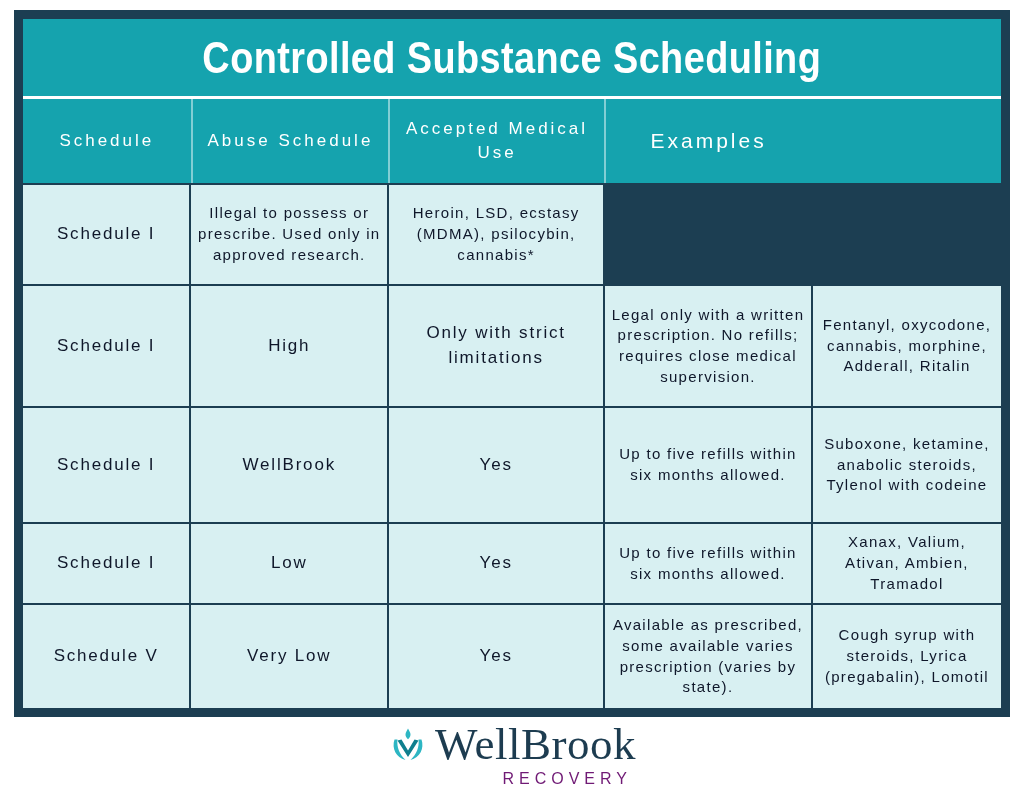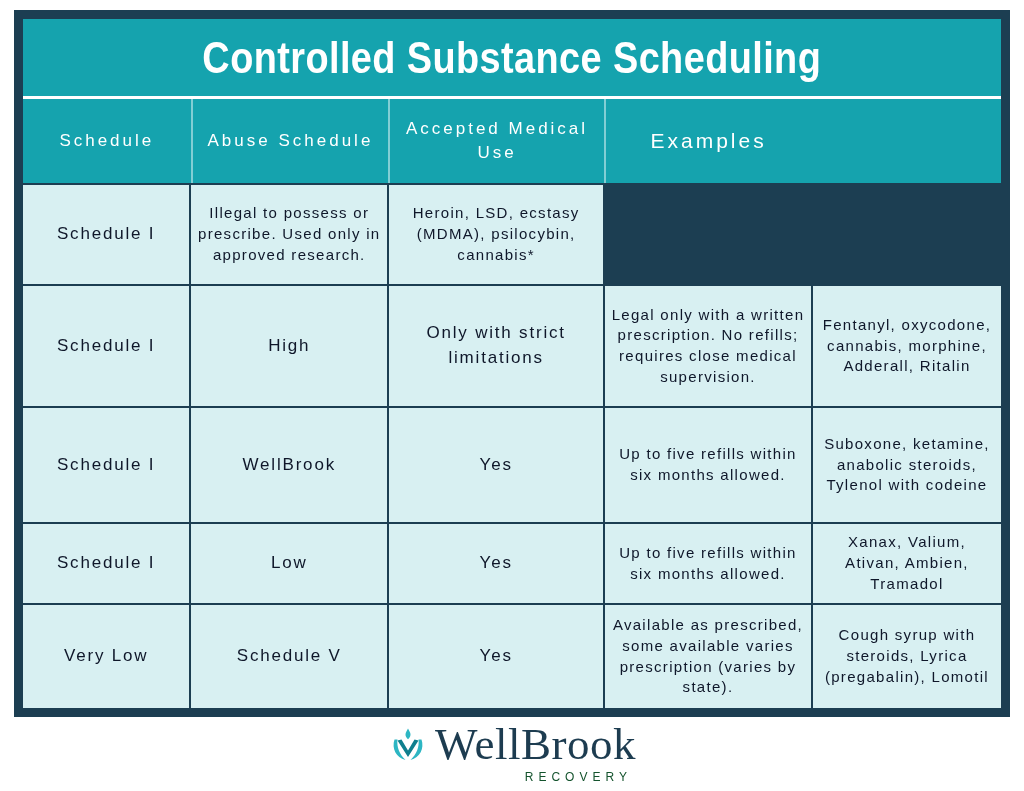--- a/index.html
+++ b/index.html
@@ -85,23 +85,23 @@
   .brand {
     font-family: "Liberation Serif", serif;
     font-size: 45px;
     line-height: 1.0;
     color: #1d3c50;
     font-weight: 500;
     letter-spacing: 0.5px;
   }
   .tagline {
     align-self: flex-end;
-    font-size: 12px;
+    font-size: 16px;
     letter-spacing: 5px;
-    color: #14532d;
+    color: #701a75;
     margin-top: 3px;
     padding-right: 4px;
   }
 </style>
 </head>
 <body>
 
 <div class="frame">
 
   <div class="title-band">
@@ -140,22 +140,22 @@
 
   <div class="row grid-cols">
     <div class="cell c0">Schedule I</div>
     <div class="cell c1">Low</div>
     <div class="cell c2">Yes</div>
     <div class="cell c3">Up to five refills within six months allowed.</div>
     <div class="cell c4">Xanax, Valium, Ativan, Ambien, Tramadol</div>
   </div>
 
   <div class="row grid-cols">
+    <div class="cell c0">Schedule V</div>
     <div class="cell c1">Very Low</div>
-    <div class="cell c0">Schedule V</div>
     <div class="cell c2">Yes</div>
     <div class="cell c3">Available as prescribed, some available varies prescription (varies by state).</div>
     <div class="cell c4">Cough syrup with steroids, Lyrica (pregabalin), Lomotil</div>
   </div>
 </div>
 
 </div>
 
 <div class="footer">
   <svg class="logo-icon" width="40" height="40" viewBox="0 0 40 40" aria-hidden="true">

